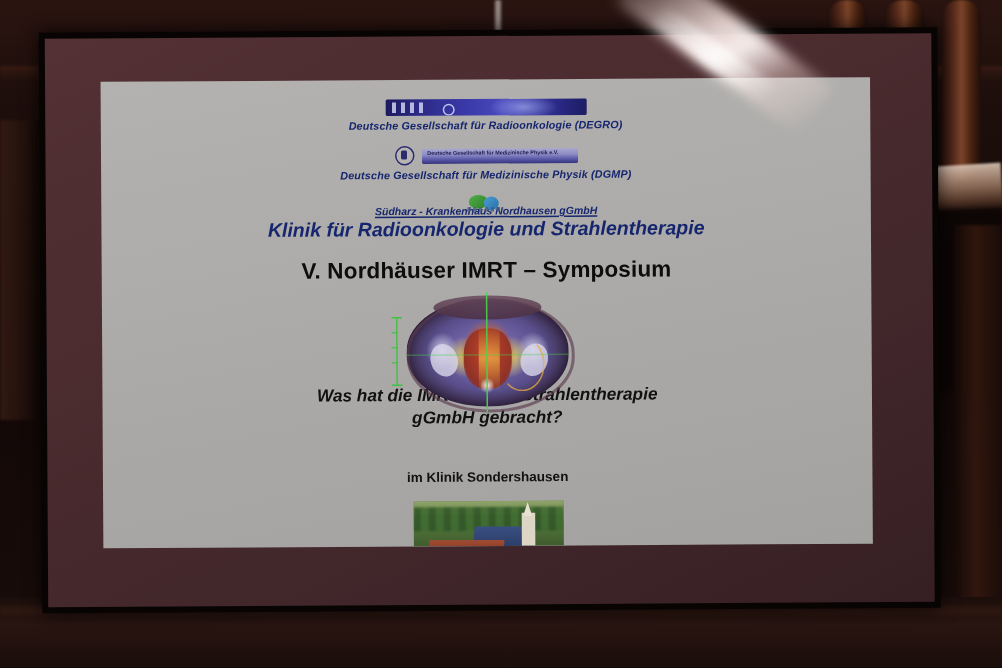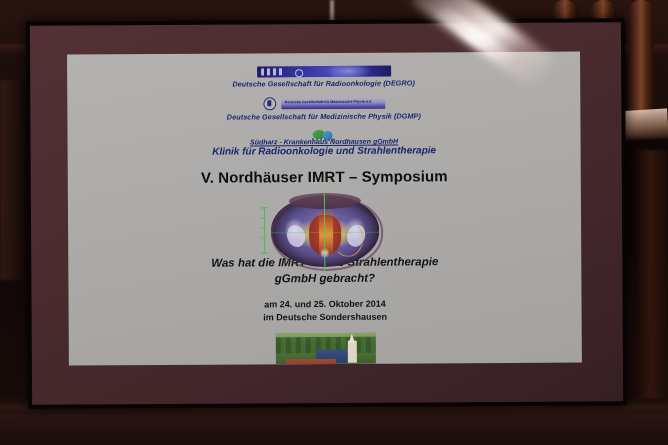--- a/index.html
+++ b/index.html
@@ -91,21 +91,21 @@
   .sh-logo{width:28px;height:11px;margin-bottom:1px;position:relative;}
   .sh-logo .a{position:absolute;left:2px;top:0;width:13px;height:9px;border-radius:50%;
         background:linear-gradient(135deg,#4fae45,#2f7f2c);}
   .sh-logo .b{position:absolute;left:12px;top:1px;width:10px;height:9px;border-radius:50%;
         background:linear-gradient(135deg,#4a9fd4,#2a6fa8);}
   .sh-logo .c{position:absolute;left:1px;top:8px;width:24px;height:3px;
         background:repeating-linear-gradient(90deg,#3c5a84 0 2px,transparent 2px 4px);opacity:.75;}
 
   .sh-line1{font-size:7px;font-weight:bold;font-style:italic;color:#16266e;
         text-decoration:underline;white-space:nowrap;}
-  .sh-line2{font-size:10px;font-weight:bold;font-style:italic;color:#16266e;
+  .sh-line2{font-size:13px;font-weight:bold;font-style:italic;color:#16266e;
         white-space:nowrap;margin-bottom:12px;}
 
   .slide-title{font-size:15px;font-weight:bold;color:#0d0d0d;letter-spacing:.1px;
         white-space:nowrap;margin-bottom:6px;}
 
   
   .ct-wrap{position:relative;width:128px;height:80px;margin-bottom:12px;}
   .ct-body{position:absolute;left:10px;top:4px;width:108px;height:72px;border-radius:50%/48%;
         background:
           radial-gradient(ellipse 26% 42% at 50% 52%, #b03a26 0%, #a8402c 30%, rgba(168,64,44,0) 68%),
@@ -258,22 +258,22 @@
           <div class="ct-tick" style="top:46px"></div>
           <div class="ct-label" style="left:46px;top:1px"></div>
         </div>
 
         <div class="question">
           <span>Was hat die IMRT für die Strahlentherapie</span><br>
           <span>gGmbH gebracht?</span>
         </div>
 
         <div class="when">
-          <span>am 24. und 25. Oktober 2014</span><br>
-          <span>im Deutsche Sondershausen</span>
+          <br>
+          <span>im Klinik Sondershausen</span>
         </div>
 
         <div class="castle">
           <div class="c-sky"></div>
           <div class="c-trees"></div>
           <div class="c-roof1"></div>
           <div class="c-roof2"></div>
           <div class="c-wall"></div>
           <div class="c-tower"></div>
           <div class="c-spire"></div>

